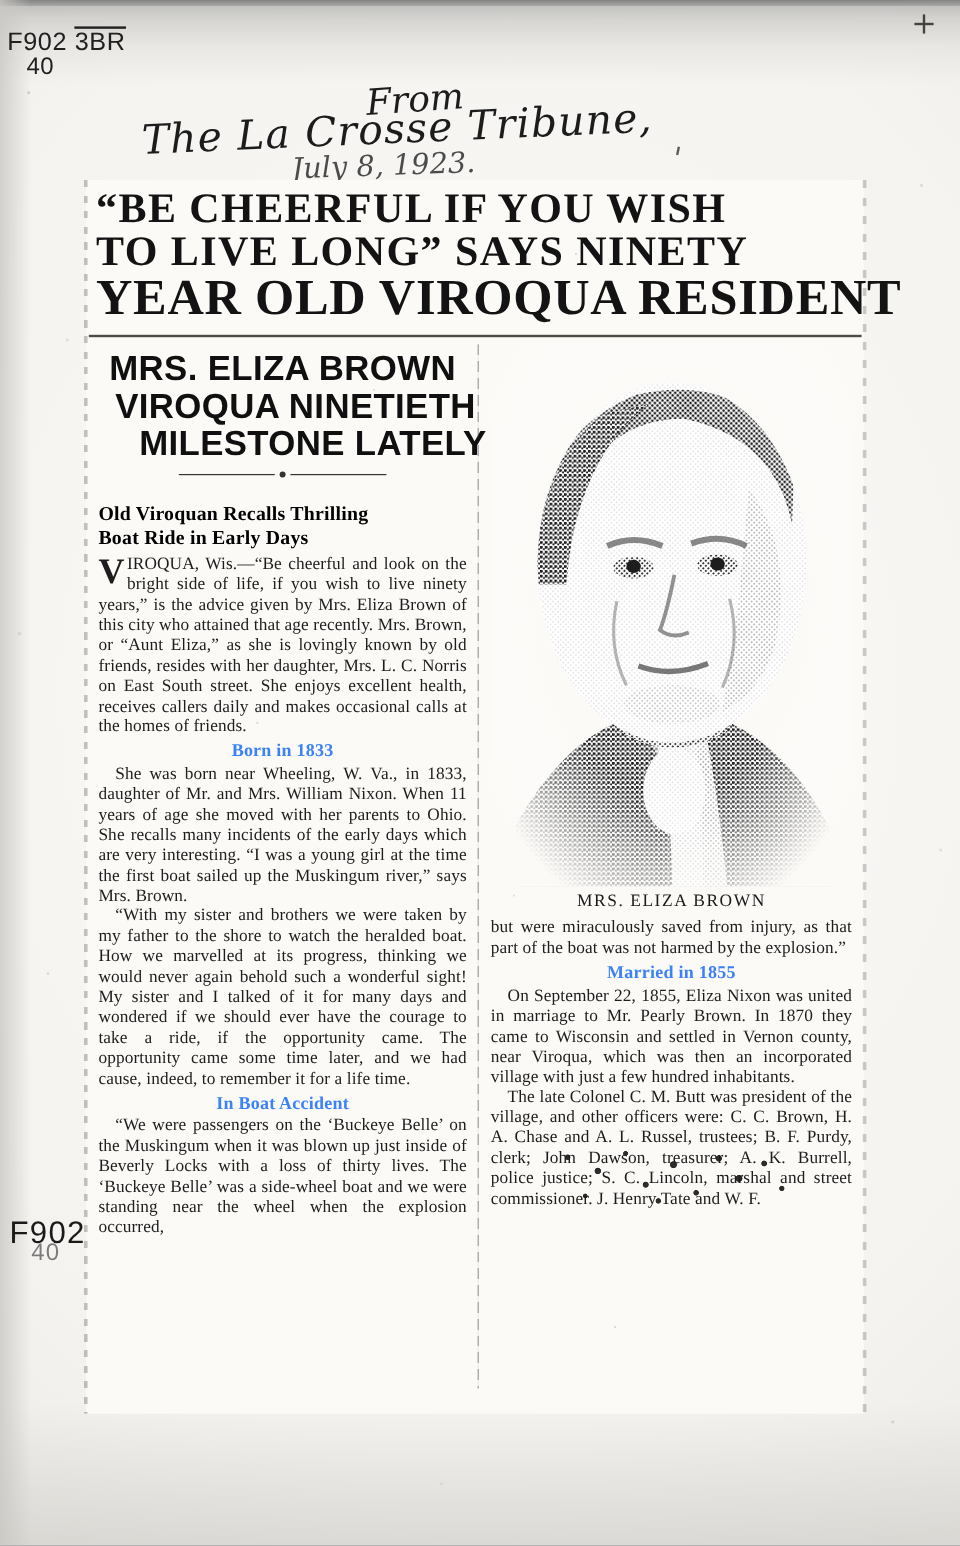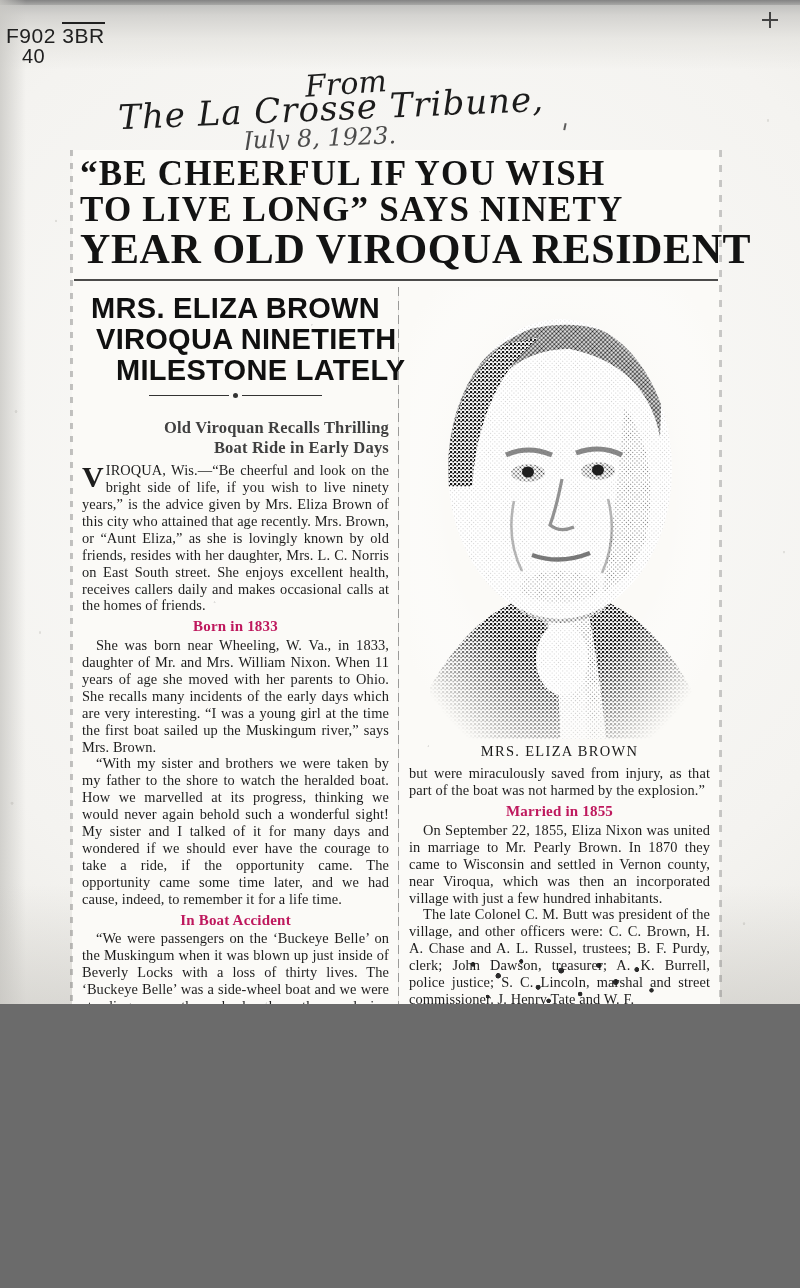--- a/index.html
+++ b/index.html
@@ -1,17 +1,17 @@
 <!DOCTYPE html>
 <html><head>
 <meta charset="utf-8">
 <style>
   html,body{margin:0;padding:0;background:#6b6b6b;}
   #page{
-    position:relative;width:800px;height:1004px;overflow:hidden;
+    position:relative;width:800px;height:1288px;overflow:hidden;
     background:#f3f2ef;
     font-family:"Liberation Serif", serif;
   }
   
   #board{
     position:absolute;inset:0;
     background:
       radial-gradient(ellipse 120% 90% at 50% 45%, #fbfbf9 0%, #f4f3f0 55%, #e9e8e3 86%, #dedcd6 100%);
   }
   
@@ -106,39 +106,39 @@
     font-family:"Liberation Sans", sans-serif;
   }
   .deck .ln{display:block;white-space:nowrap;}
   .deck .ln:nth-child(2){padding-left:14px;}
   .deck .ln:nth-child(3){padding-left:34px;}
   .dinkus{display:flex;align-items:center;justify-content:center;margin:7px 0 6px 0;}
   .dinkus .bar{height:1px;width:80px;background:#333;}
   .dinkus .dot{width:5px;height:5px;border-radius:50%;background:#333;margin:0 4px;}
 
   .subdeck{
-    text-align:right;font-weight:bold;font-size:16.5px;line-height:1.26;
-    color:#404040;font-family:"Liberation Serif",serif;margin-bottom:3px;letter-spacing:.2px;margin-top:20px;
+    text-align:left;font-weight:bold;font-size:16.5px;line-height:1.26;
+    color:#000000;font-family:"Liberation Serif",serif;margin-bottom:3px;letter-spacing:.2px;margin-top:20px;
   }
   .subdeck .ln{display:block;}
 
   .body{
     font-size:14.4px;line-height:1.175;text-align:justify;color:#1d1d1d;
     font-family:"Liberation Serif", serif;letter-spacing:.1px;
     -webkit-hyphens:none;hyphens:none;
   }
   .body p{margin:0;text-indent:14px;}
   .body p.lead{text-indent:0;}
   .lead .dropcap{
     float:left;font-size:30px;line-height:25px;font-weight:bold;
     padding:1px 2px 0 0;margin-top:1px;
   }
   .xhead{
     text-align:center;font-weight:bold;font-size:15px;margin:4px 0 1px 0;
-    font-family:"Liberation Serif",serif;letter-spacing:.2px;color:#be185d;
+    font-family:"Liberation Serif",serif;letter-spacing:.2px;color:#3b82f6;
   }
 
   
   #photo{position:relative;width:300px;height:452px;margin:2px auto 0 auto;}
   #photo svg{display:block;}
   .cap{
     text-align:center;font-size:14.5px;letter-spacing:1.3px;color:#1a1a1a;
     margin:4px 0 5px 0;font-family:"Liberation Serif",serif;
   }
 

